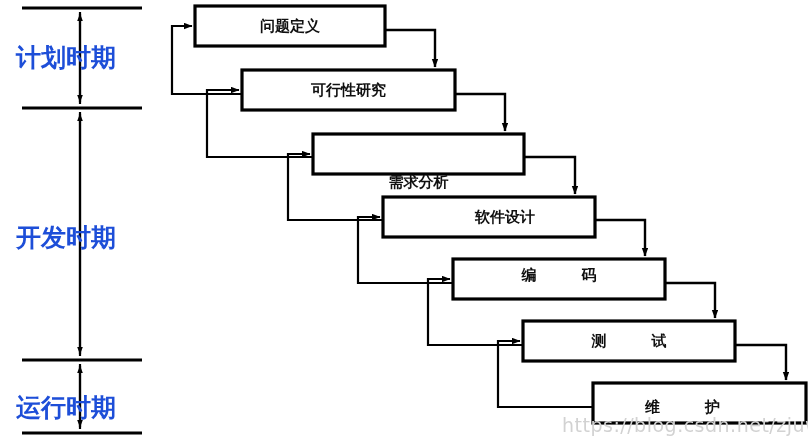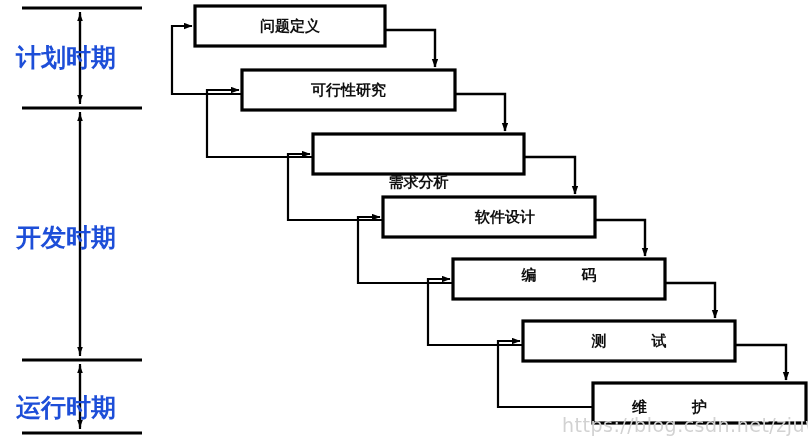--- a/index.html
+++ b/index.html
@@ -91,17 +91,17 @@
       <div class="phase-label" style="left: 16px; top: 225px;">开发时期</div>
       <div class="phase-label" style="left: 16px; top: 395px;">运行时期</div>
     </div>
   <div id="node-labels">
       <div class="node-label" style="left: 195px; top: 6px; width: 190px; height: 40px;">问题定义</div>
       <div class="node-label" style="left: 242px; top: 70px; width: 213px; height: 40px;">可行性研究</div>
       <div class="node-label" style="left: 313px; top: 134px; width: 211px; height: 49px; margin-top: 24px;">需求分析</div>
       <div class="node-label" style="left: 383px; top: 197px; width: 244px; height: 40px;">软件设计</div>
       <div class="node-label" style="left: 453px; top: 259px; width: 212px; height: 32px;">编　　　码</div>
       <div class="node-label" style="left: 523px; top: 321px; width: 212px; height: 40px;">测　　　试</div>
-      <div class="node-label" style="left: 563px; top: 383px; width: 213px; height: 48px;">维　　　护</div>
+      <div class="node-label" style="left: 576px; top: 383px; width: 213px; height: 48px;">维　　　护</div>
     </div>
 
   <div class="watermark" style="left: 562px; top: 414px; color: rgb(210, 210, 210);">https://blog.csdn.net/zjuwxx</div>
 </div>
 
 </body></html>

